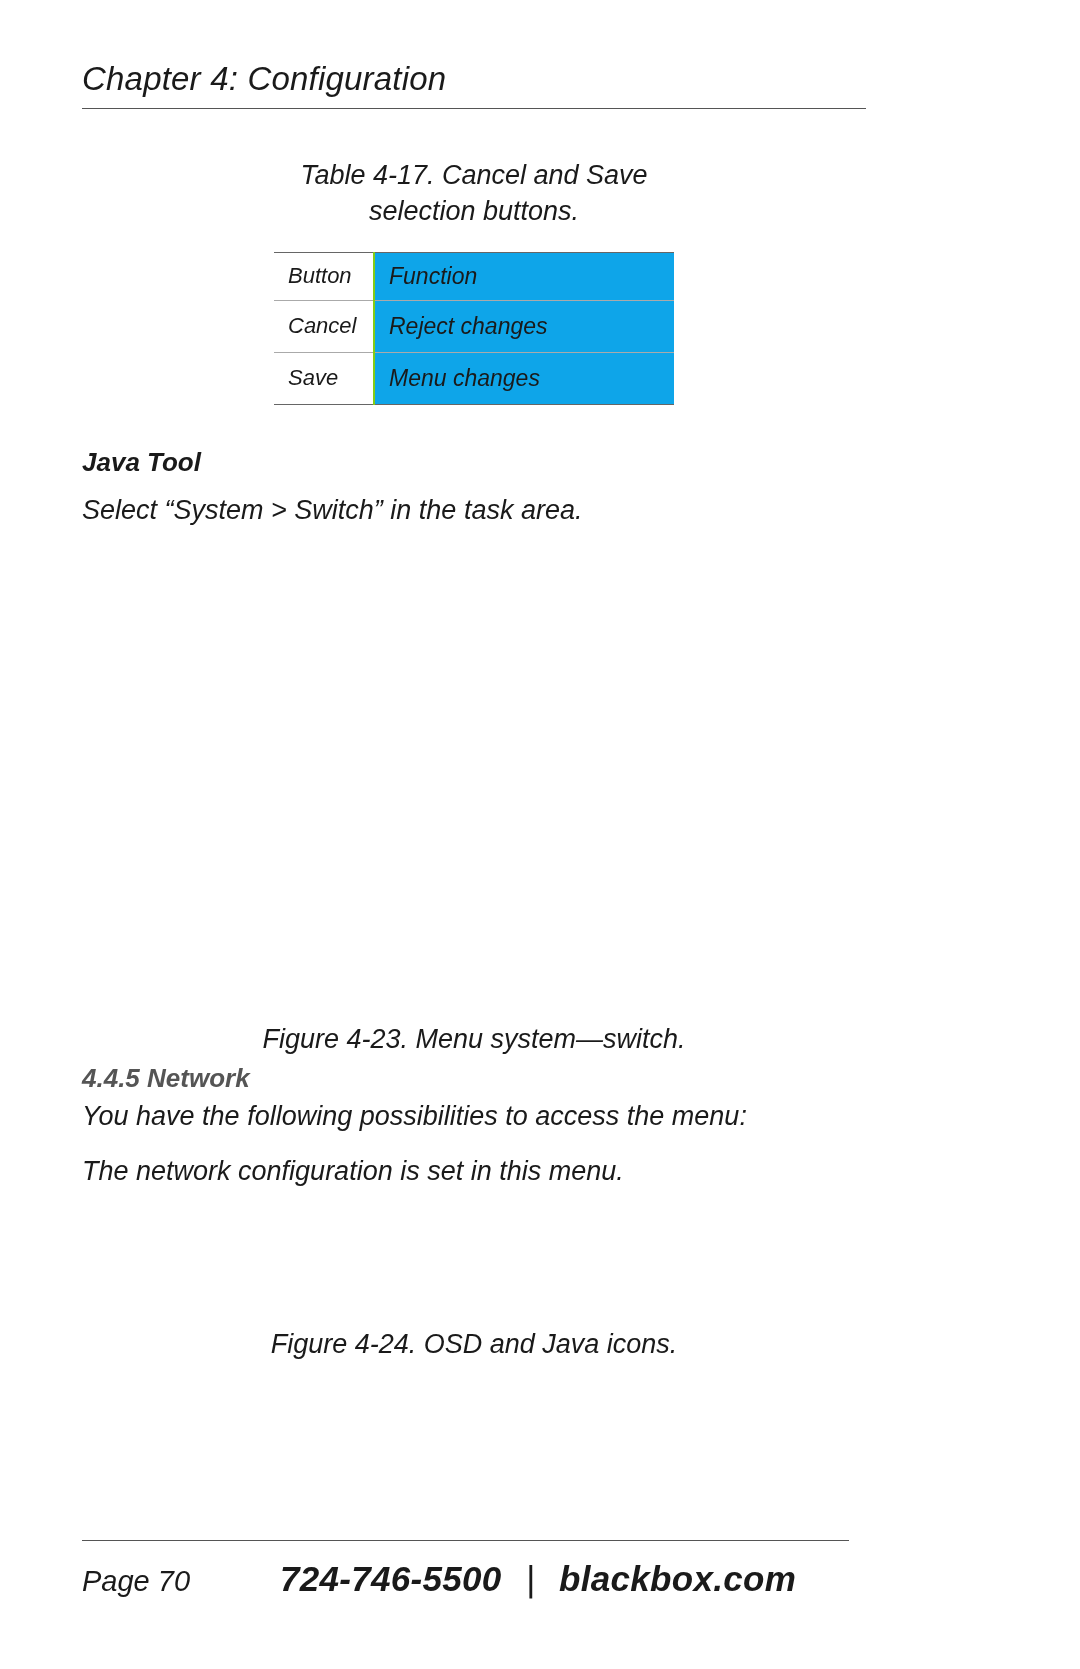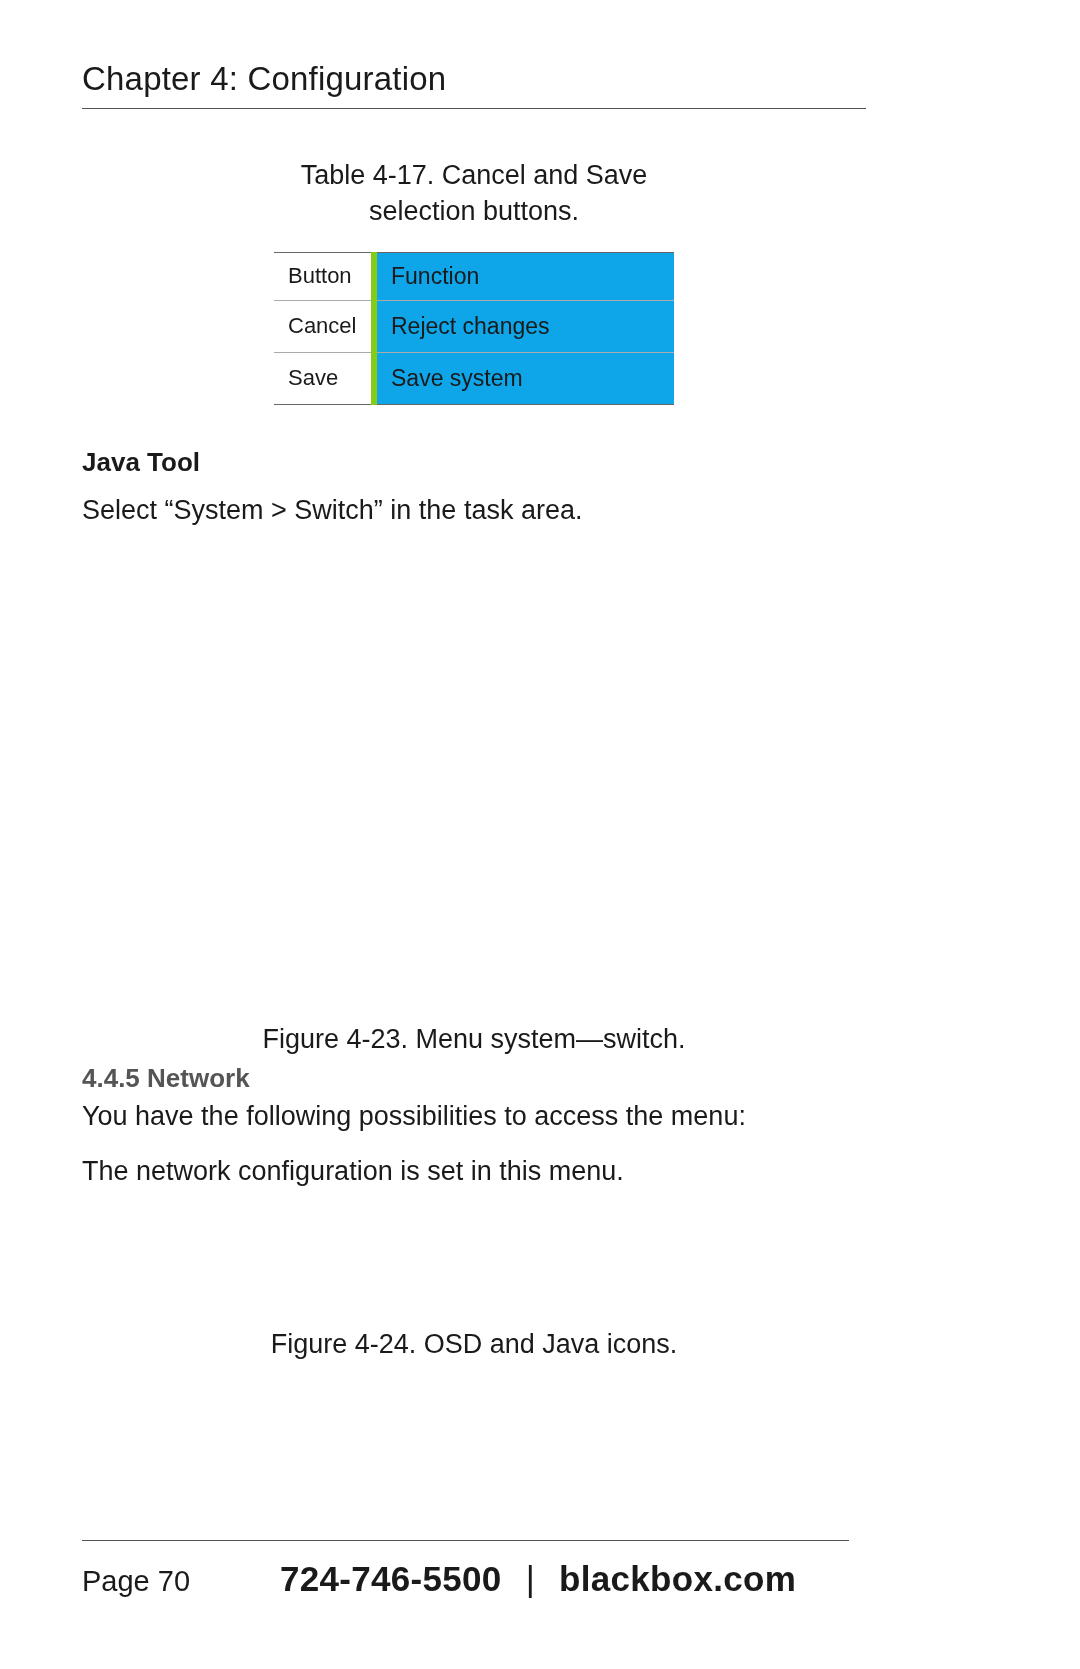--- a/index.html
+++ b/index.html
@@ -7,20 +7,21 @@
   body {
     font-family: "Frutiger", "Myriad Pro", "Segoe UI", "Helvetica Neue", Arial, sans-serif;
     color: #1a1a1a;
     font-weight: 300;
   }
   .page {
     position: relative;
     width: 948px;
     height: 1669px;
     padding: 60px 82px 0 82px;
+    font-style: italic;
   }
   .chapter-title {
     font-size: 33px;
     font-weight: 400;
     padding-bottom: 10px;
     border-bottom: 1.5px solid #555;
     margin-bottom: 48px;
     letter-spacing: 0.2px;
   }
   .table-caption {
@@ -40,21 +41,21 @@
     text-align: left;
     font-weight: 500;
     background: #0ea5e9;
     padding: 10px 14px 10px 14px;
     border-top: 1.5px solid #666;
     border-bottom: 1px solid #aaa;
   }
   table.data th:first-child,
   table.data td:first-child {
     width: 100px;
-    border-right: 6px solid #84cc16;
+    border-right: 2px solid #84cc16;
     background: #ffffff;
     font-size: 22px;
   }
   table.data th:first-child { background: #ffffff; }
   table.data td {
     background: #0ea5e9;
     padding: 12px 14px;
     border-bottom: 1px solid #aaa;
     font-weight: 300;
   }
@@ -133,21 +134,21 @@
         <th>Function</th>
       </tr>
     </thead>
     <tbody>
       <tr>
         <td>Cancel</td>
         <td>Reject changes</td>
       </tr>
       <tr>
         <td>Save</td>
-        <td>Save system</td>
+        <td>Menu changes</td>
       </tr>
     </tbody>
   </table>
 
   <div class="sect-heading">Java Tool</div>
 
   <p class="body-text">Select “System &gt; Switch” in the task area.</p>
 
   <div class="fig23-gap"></div>
 

